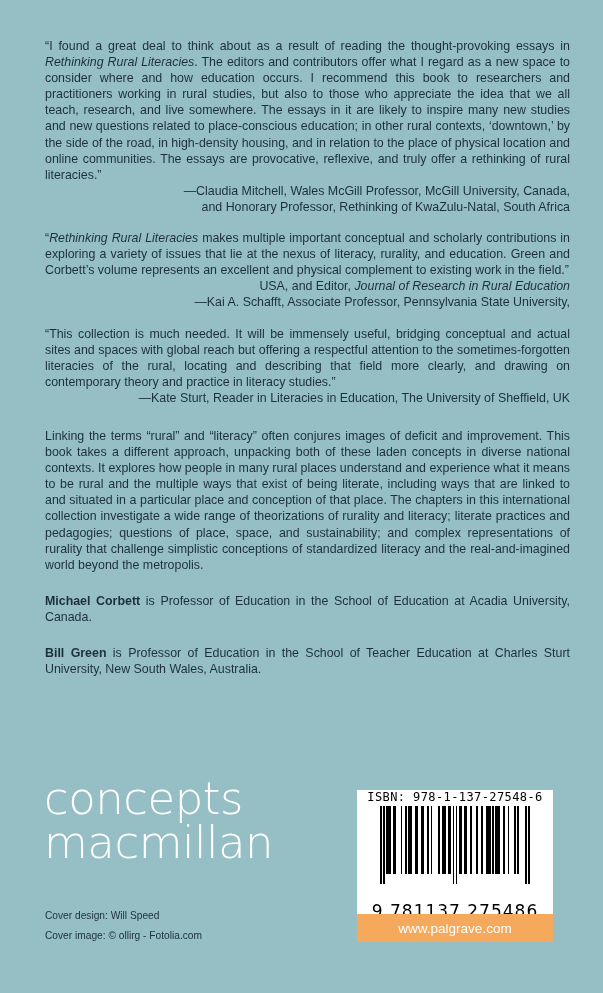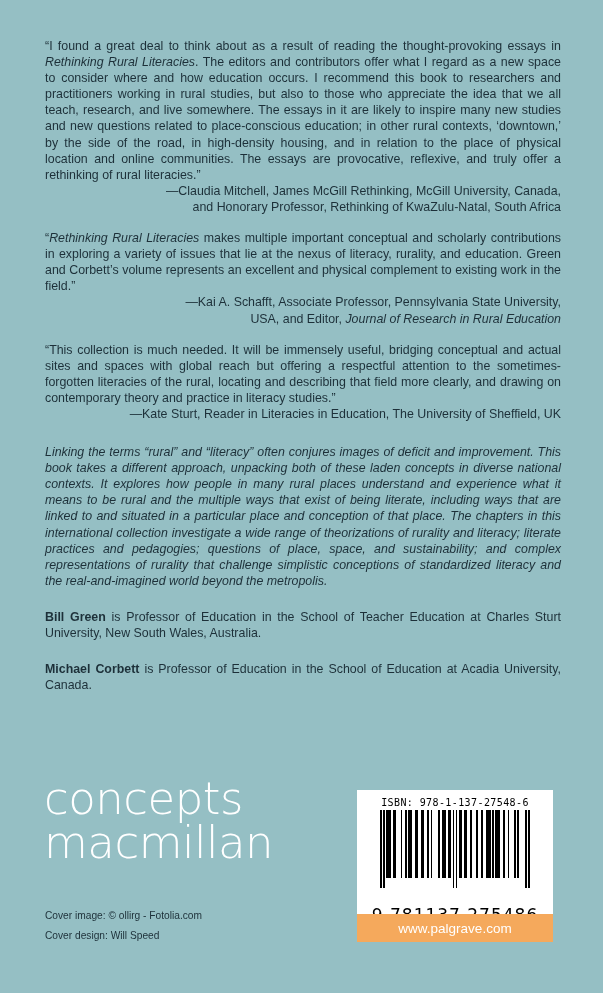--- a/index.html
+++ b/index.html
@@ -16,21 +16,21 @@
     position: relative;
   }
   .cover {
     position: absolute;
     inset: 0;
     background: #95bfc4;
   }
   .content {
     position: absolute;
     left: 45px;
-    right: 42px;
+    right: 33px;
     top: 38px;
   }
   .quote-block {
     margin-bottom: 15px;
   }
   .quote-body {
     font-size: 12.4px;
     line-height: 16.1px;
     text-align: justify;
     text-justify: inter-word;
@@ -49,21 +49,20 @@
   em, .ital {
     font-style: italic;
   }
   .desc {
     font-size: 12.4px;
     line-height: 16.1px;
     text-align: justify;
     text-justify: inter-word;
     color: #1d3039;
     margin-top: 22px;
-    font-style: italic;
   }
   .bio {
     font-size: 12.4px;
     line-height: 16.1px;
     text-align: justify;
     text-justify: inter-word;
     color: #1d3039;
     margin-top: 20px;
   }
   .bio b {
@@ -107,24 +106,23 @@
     left: 357px;
     top: 790px;
     width: 196px;
     height: 152px;
     background: #ffffff;
     box-sizing: border-box;
   }
   .isbn-text {
     text-align: center;
     font-family: "DejaVu Sans Mono", monospace;
-    font-size: 10px;
+    font-size: 12px;
     letter-spacing: 0.4px;
     color: #000;
-    padding-top: 7px;
   }
   .bars {
     position: relative;
     height: 78px;
     margin: 2px auto 0;
     width: 150px;
   }
   .bars i {
     position: absolute;
     top: 0;
@@ -161,56 +159,56 @@
 </head>
 <body>
 
 <div class="cover">
 
   <div class="content">
 
     <div class="quote-block">
       <div class="quote-body"><span>“I found a great deal to think about as a result of reading the thought-provoking essays in </span><em class="ital">Rethinking Rural Literacies</em><span>. The editors and contributors offer what I regard as a new space to consider where and how education occurs. I recommend this book to researchers and practitioners working in rural studies, but also to those who appreciate the idea that we all teach, research, and live somewhere. The essays in it are likely to inspire many new studies and new questions related to place-conscious education; in other rural contexts, ‘downtown,’ by the side of the road, in high-density housing, and in relation to the place of  physical location and online communities. The essays are provocative, reflexive, and truly offer a rethinking of rural literacies.”</span></div>
       <div class="attrib">
-        <span class="ln">—Claudia Mitchell, James McGill Rethinking, McGill University, Canada,</span>
+        <span class="ln">—Claudia Mitchell, Wales McGill Professor, McGill University, Canada,</span>
         <span class="ln">and Honorary Professor, Rethinking of KwaZulu-Natal, South Africa</span>
       </div>
     </div>
 
     <div class="quote-block">
       <div class="quote-body"><span>“</span><em class="ital">Rethinking Rural Literacies</em><span> makes multiple important conceptual and scholarly contributions in exploring a variety of issues that lie at the nexus of literacy, rurality, and education. Green and Corbett’s volume represents an excellent and physical complement to existing work in the field.”</span></div>
       <div class="attrib">
+        <span class="ln"><span>USA, and Editor, </span><em class="ital">Journal of Research in Rural Education</em></span>
         <span class="ln">—Kai A. Schafft, Associate Professor, Pennsylvania State University,</span>
-        <span class="ln"><span>USA, and Editor, </span><em class="ital">Journal of Research in Rural Education</em></span>
       </div>
     </div>
 
     <div class="quote-block">
       <div class="quote-body">“This collection is much needed. It will be immensely useful, bridging conceptual and actual sites and spaces with global reach but offering a respectful attention to the sometimes-forgotten literacies of the rural, locating and describing that field more clearly, and drawing on contemporary theory and practice in literacy studies.”</div>
       <div class="attrib">
         <span class="ln">—Kate Sturt, Reader in Literacies in Education, The University of Sheffield, UK</span>
       </div>
     </div>
 
     <div class="desc">Linking the terms “rural” and “literacy” often conjures images of deficit and improvement. This book takes a different approach, unpacking both of these laden concepts in diverse national contexts. It explores how people in many rural places understand and experience what it means to be rural and the multiple ways that exist of being literate, including ways that are linked to and situated in a particular place and conception of that place. The chapters in this international collection investigate a wide range of theorizations of rurality and literacy; literate practices and pedagogies; questions of place, space, and sustainability; and complex representations of rurality that challenge simplistic conceptions of standardized literacy and the real-and-imagined world beyond the metropolis.</div>
 
+    <div class="bio"><b>Michael Corbett</b><span> is Professor of Education in the School of Education at Acadia University, Canada.</span></div>
+
     <div class="bio"><b>Bill Green</b><span> is Professor of Education in the School of Teacher Education at Charles Sturt University, New South Wales, Australia.</span></div>
-
-    <div class="bio"><b>Michael Corbett</b><span> is Professor of Education in the School of Education at Acadia University, Canada.</span></div>
 
   </div>
 
   <div class="logo">
     <span class="lg1">concepts</span>
     <span class="lg2">macmillan</span>
   </div>
 
   <div class="credits">
+    <span>Cover design: Will Speed</span>
     <span>Cover image: © ollirg - Fotolia.com</span>
-    <span>Cover design: Will Speed</span>
   </div>
 
   <div class="barcode-box">
     <div class="isbn-text">ISBN: 978-1-137-27548-6</div>
     <div class="bars" id="bars">
         <i style="left: 0px; width: 1.57895px;"></i>
         <i style="left: 3.15789px; width: 1.57895px;"></i>
         <i class="short" style="left: 6.31579px; width: 4.73684px;"></i>
         <i class="short" style="left: 12.6316px; width: 3.15789px;"></i>
         <i class="short" style="left: 20.5263px; width: 1.57895px;"></i>

